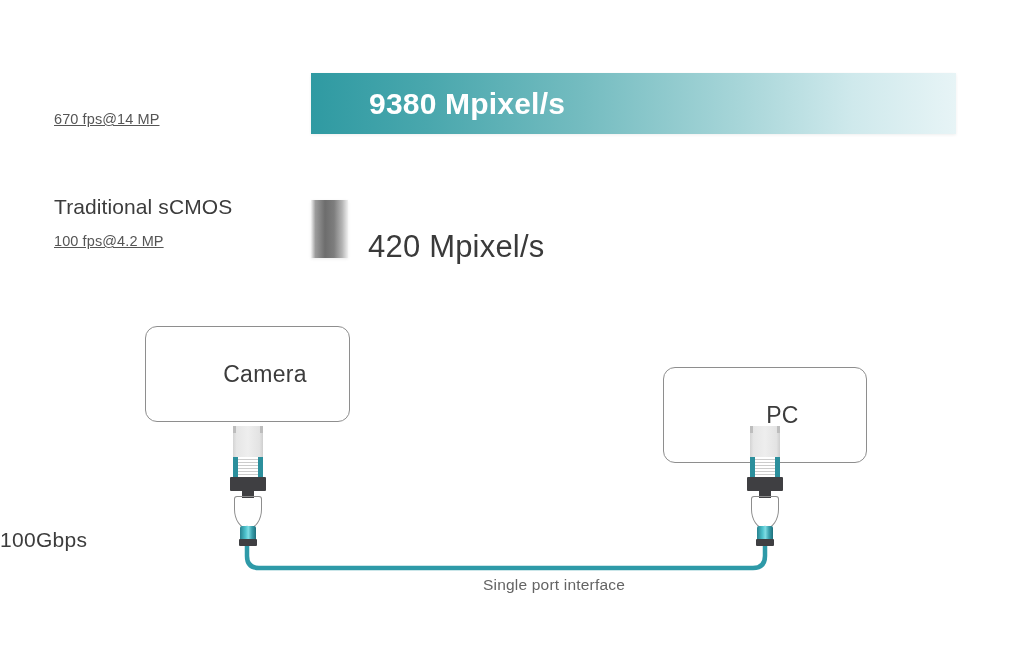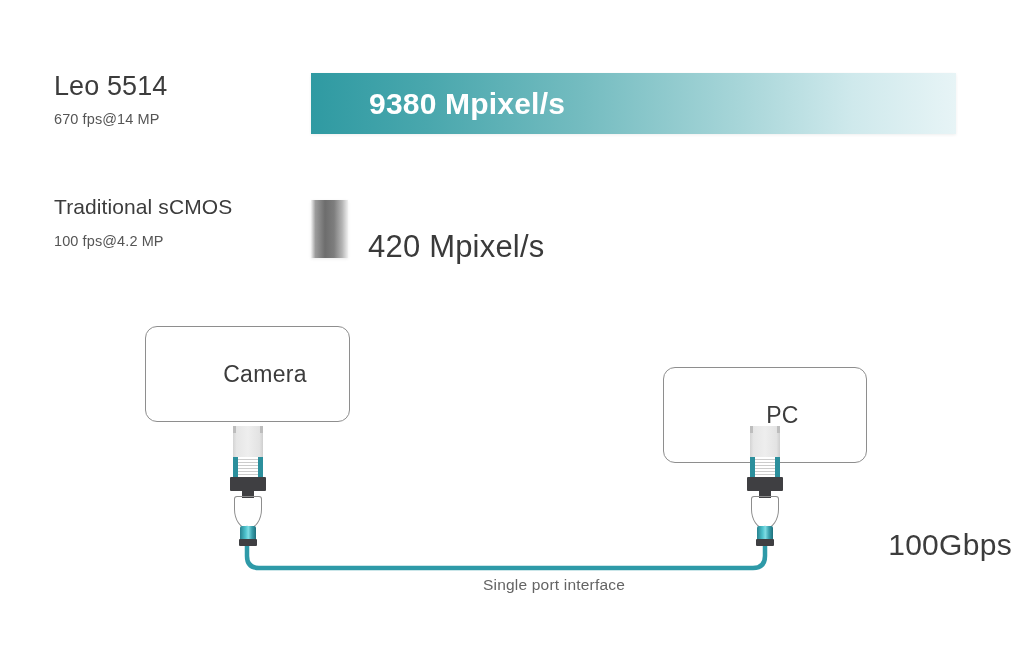--- a/index.html
+++ b/index.html
@@ -32,20 +32,21 @@
     letter-spacing: 0.1px;
     white-space: nowrap;
   }
   .row-label-sub {
     position: absolute;
     color: #555555;
     font-size: 14.5px;
     font-weight: 400;
     letter-spacing: 0.1px;
     white-space: nowrap;
+    text-decoration: underline;
   }
 
   #leo-title { left: 54px; top: 71px; }
   #leo-sub   { left: 54px; top: 111px; }
 
   #scmos-title { left: 54px; top: 195px; font-size: 21px; }
   #scmos-sub   { left: 54px; top: 233px; }
 
   
   .bar-teal {
@@ -230,23 +231,23 @@
     height: 670px;
     pointer-events: none;
   }
 
   
   #cable-speed-label {
     position: absolute;
     left: 0;
     top: 528px;
     width: 1012px;
-    text-align: right;
+    text-align: left;
     color: #3c3c3c;
-    font-size: 30px;
+    font-size: 21px;
     font-weight: 400;
     letter-spacing: 0.3px;
   }
   #cable-sub-label {
     position: absolute;
     left: 0;
     top: 576px;
     width: 1012px;
     text-align: center;
     color: #646464;
@@ -254,21 +255,20 @@
     font-weight: 400;
     letter-spacing: 0.2px;
     padding-left: 48px;
   }
 </style>
 </head>
 <body>
 
 <div class="stage">
 
-  <div class="row-label-title" id="leo-title">Leo 5514</div>
   <div class="row-label-sub" id="leo-sub">670 fps@14 MP</div>
 
   <div class="bar-teal">
     <span class="bar-teal-text">9380 Mpixel/s</span>
   </div>
 
   <div class="row-label-title" id="scmos-title">Traditional sCMOS</div>
   <div class="row-label-sub" id="scmos-sub">100 fps@4.2 MP</div>
 
   <div class="bar-grey"></div>

